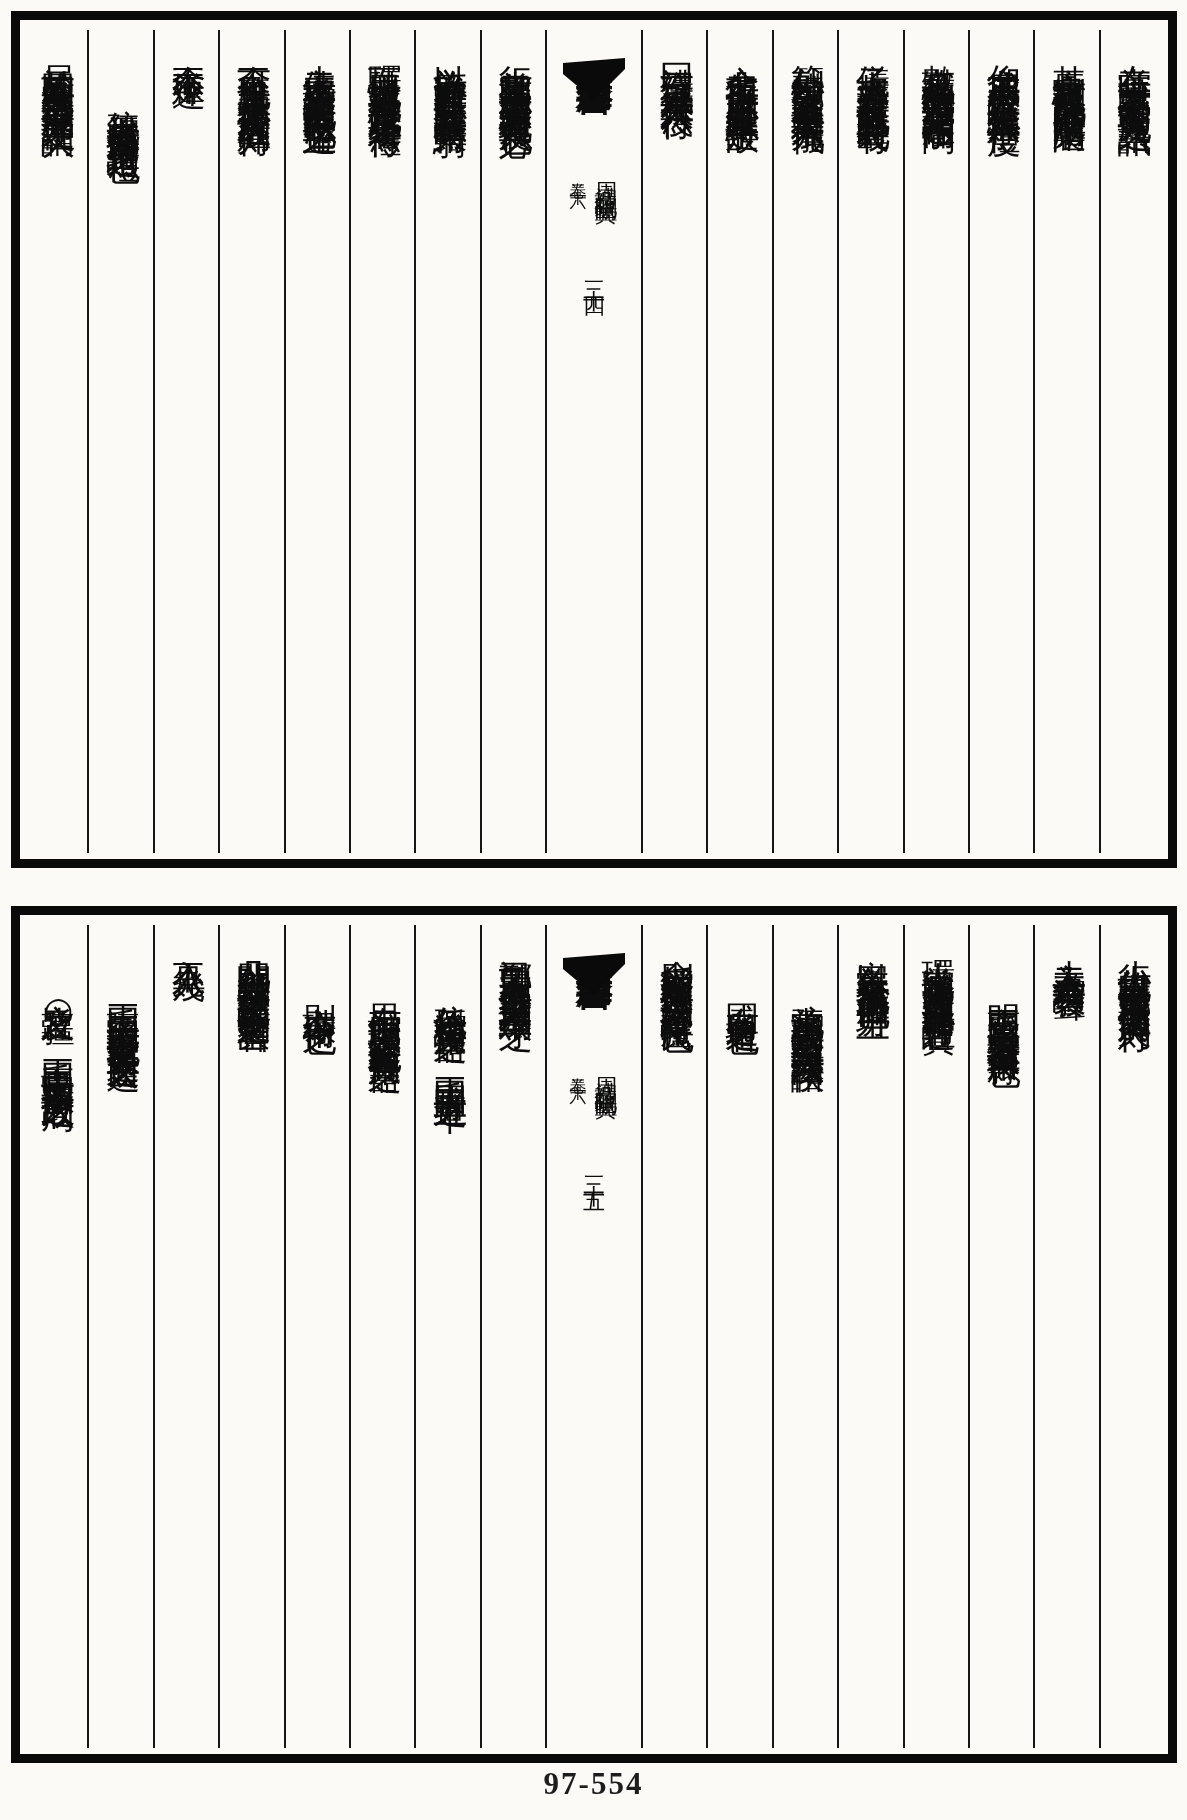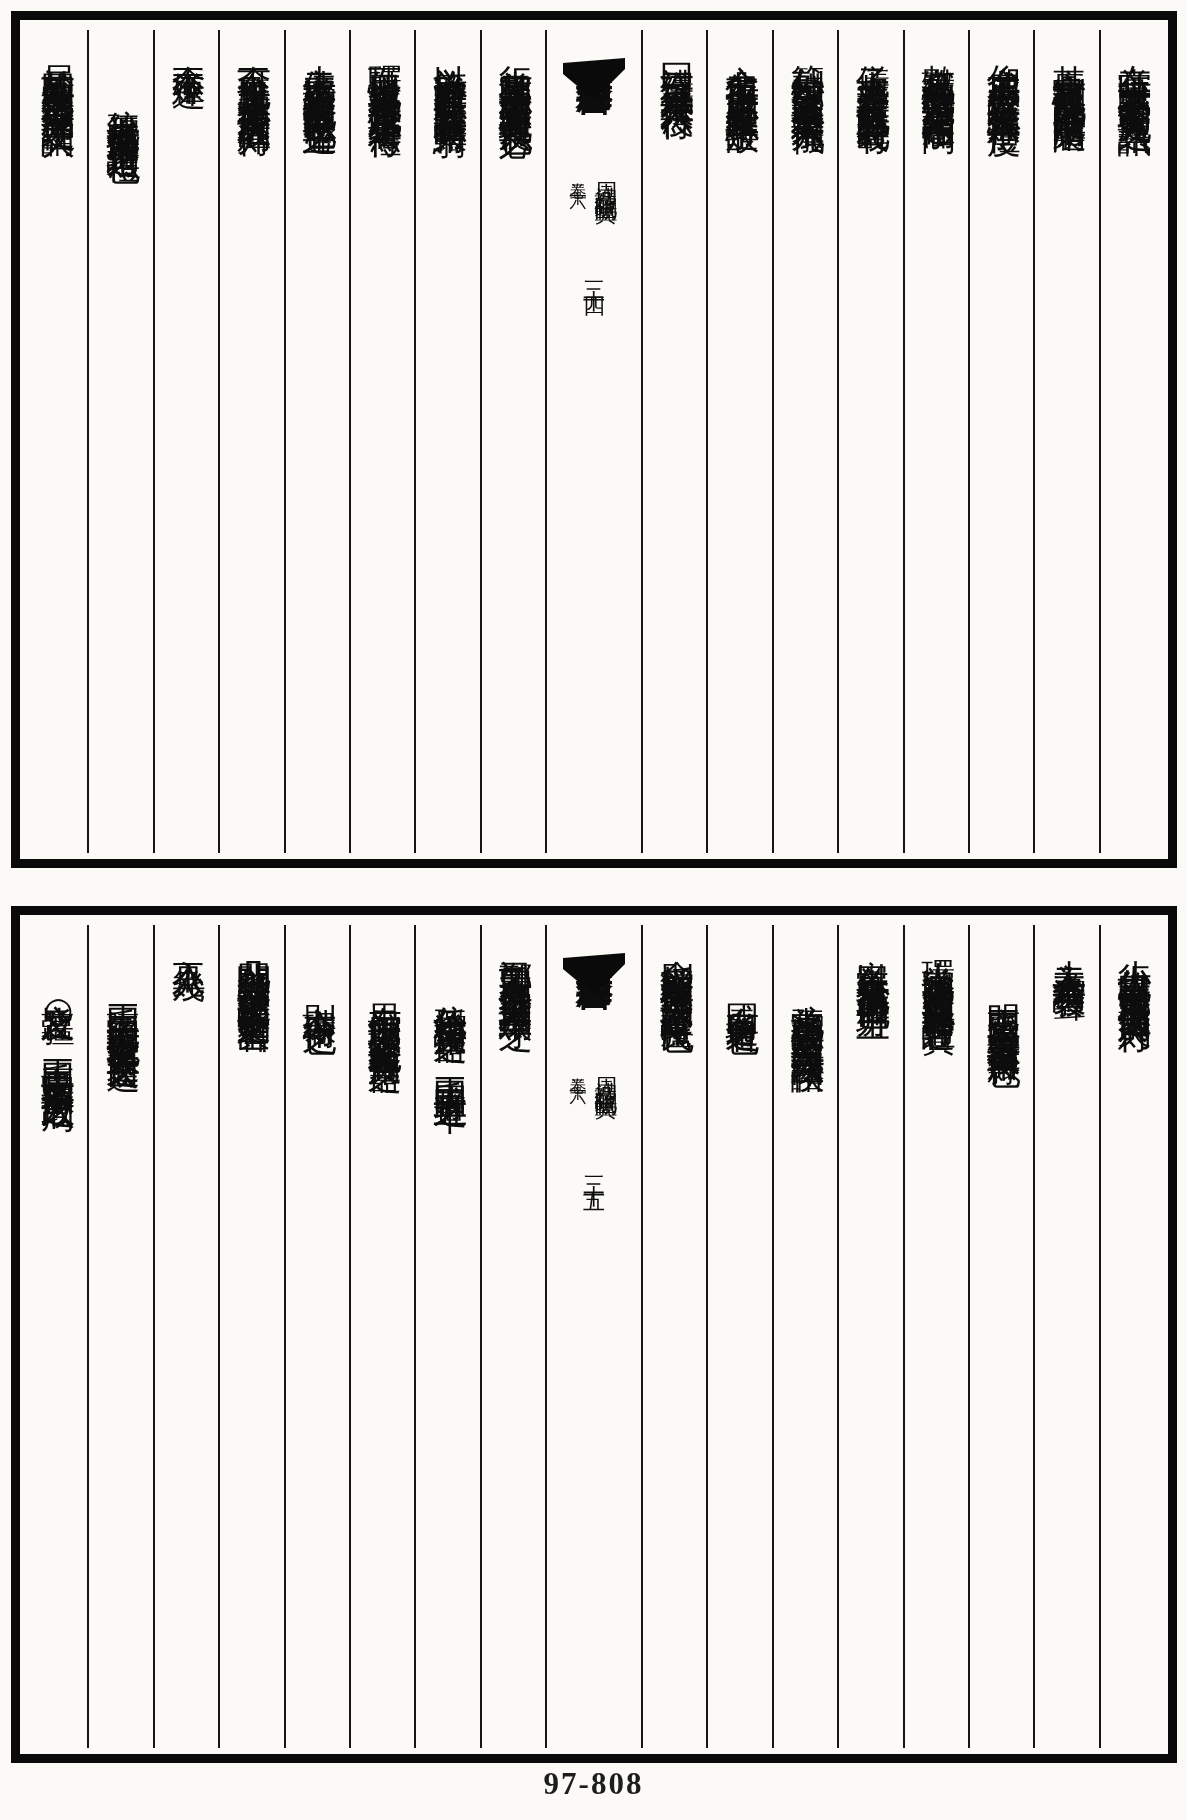--- a/index.html
+++ b/index.html
@@ -120,13 +120,13 @@
     <div class="col ind">疏任器謂賓客任用之器○王氏曰國野之道五十</div>
     <div class="col ind">里有候館則環人授之於賓客也賓客有任用之器</div>
     <div class="col ind">則亦令環衞之也</div>
     <div class="col">凡門關無幾送逆及疆註玄謂環人送逆之則賓客出</div>
     <div class="col">入不見幾</div>
     <div class="col ind">王氏曰疆王畿四方之界也賓客來而逆之去而送</div>
     <div class="col ind">之皆及疆○王氏曰夏官環人掌環四方之故取周</div>
   </div>
 </div>
 
-<div class="footer">97-808</div>
+<div class="footer">97-554</div>
 
 </body></html>

